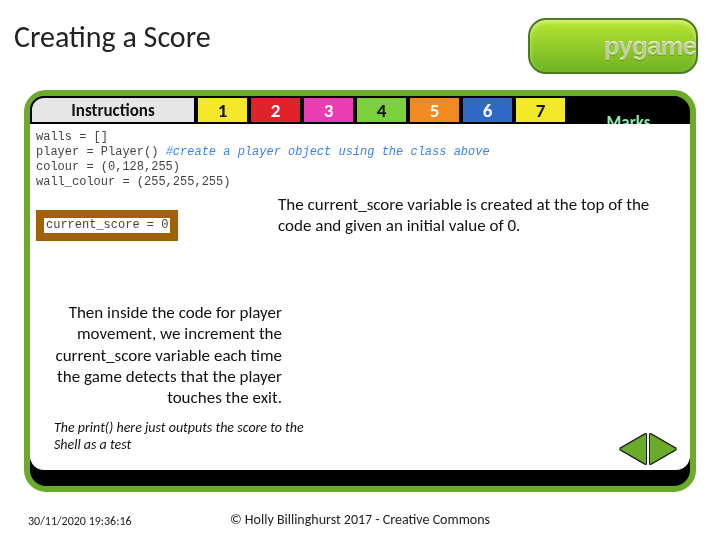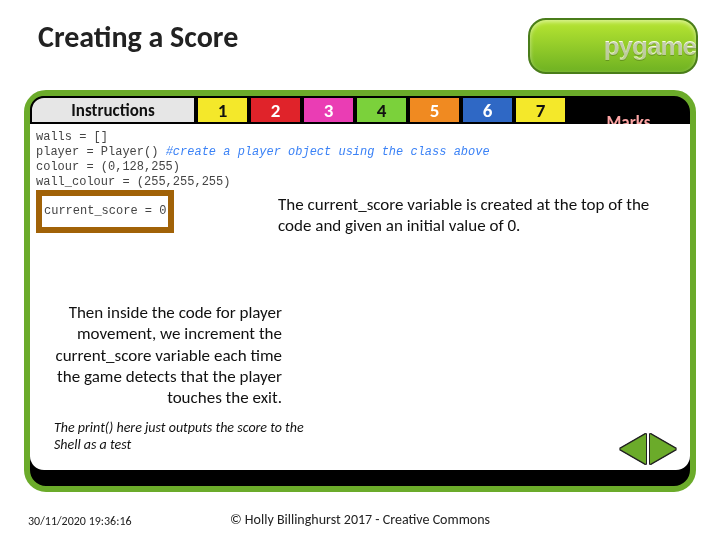--- a/index.html
+++ b/index.html
@@ -7,23 +7,23 @@
     width: 720px;
     height: 540px;
     font-family: Calibri, Arial, sans-serif;
     background: #fff;
     position: relative;
     overflow: hidden;
   }
   .title {
     position: absolute;
     top: 18px;
-    left: 38px;
+    left: 14px;
     font-size: 30px;
-    font-weight: bold;
+    font-weight: normal;
     color: #222;
   }
   .logo {
     position: absolute;
     top: 18px;
     right: 22px;
     width: 170px;
     height: 56px;
     background: linear-gradient(to bottom, #b8e632 0%, #6fb222 100%);
     border: 2px solid #4a7d1a;
@@ -71,21 +71,21 @@
     background: #e6e6e6;
     border-top-left-radius: 14px;
     font-size: 17px;
   }
   .tab-n {
     flex: 0 0 53px;
   }
   .tab-marks {
     flex: 1;
     background: #000;
-    color: #fca5a5;
+    color: #86efac;
     border-top-right-radius: 14px;
     font-size: 17px;
     margin-top: 24px;
   }
   .content {
     background: #fff;
     height: calc(100% - 44px);
     border-bottom-left-radius: 14px;
     border-bottom-right-radius: 14px;
     position: relative;
@@ -96,22 +96,23 @@
     left: 6px;
     font-family: "Courier New", monospace;
     font-size: 12px;
     line-height: 1.25;
     color: #444;
     white-space: pre;
   }
   .code1 .comment { color: #3b82f6; font-style: italic; }
   .code1 .boxed {
     display: inline-block;
-    border: 6px solid #a16207;
-    padding: 8px 2px;
+    border: 8px solid #a16207;
+    padding: 0 2px;
+    margin-top: 20px;
   }
   .text1 {
     position: absolute;
     top: 70px;
     left: 248px;
     width: 380px;
     font-size: 17px;
     line-height: 1.25;
     color: #111;
   }

